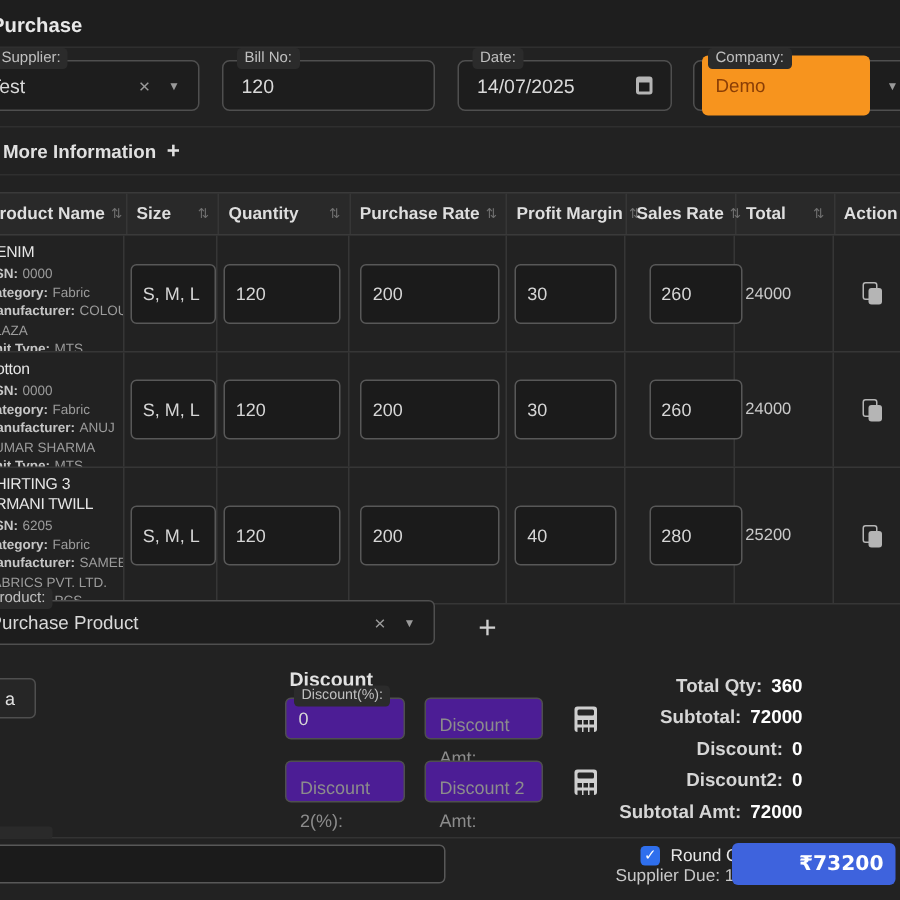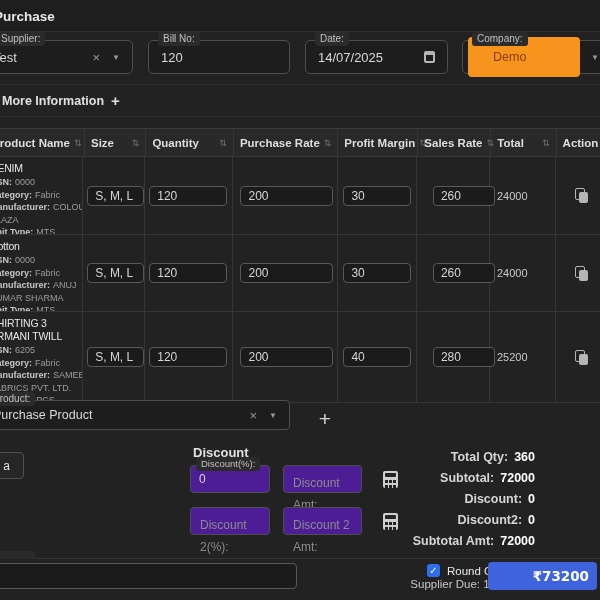--- a/index.html
+++ b/index.html
@@ -12,21 +12,21 @@
   
   .field{position:absolute;height:34px;background:#1d1d1d;border:1px solid #4f4f4f;border-radius:5px;
     box-sizing:border-box;display:flex;align-items:center;top:40px;}
   .legend{position:absolute;top:-9px;left:9px;background:#2b2b2b;padding:1px 5px;font-size:10px;
     color:#c0c0c0;border-radius:3px;line-height:12px;white-space:nowrap;}
   .fval{font-size:13px;color:#d9d9d9;white-space:nowrap;}
   .xicon{color:#9a9a9a;font-size:13px;line-height:13px;cursor:pointer;}
   .caret{color:#9a9a9a;font-size:8px;margin-left:12px;margin-right:12px;cursor:pointer;}
   .calicon{width:11px;height:12px;background:#b5b5b5;border-radius:2px;position:relative;}
   .calicon .inner{position:absolute;left:2px;top:4px;right:2px;bottom:2px;background:#1d1d1d;}
-  .pill{height:40px;border-radius:4px;display:flex;align-items:center;padding-left:25px;box-sizing:border-box;text-align:right;}
+  .pill{height:40px;border-radius:4px;display:flex;align-items:center;padding-left:9px;box-sizing:border-box;text-align:right;}
 
   .more-info{position:absolute;left:2px;top:92px;font-size:12.5px;font-weight:bold;color:#e0e0e0;display:flex;align-items:center;}
   .plus-sm{font-weight:900;font-size:15px;margin-left:7px;color:#e0e0e0;}
 
   
   .table{position:absolute;left:-10px;top:128px;width:620px;}
   .thead{display:flex;height:27px;background:#292929;border-top:1px solid #3a3a3a;border-bottom:1px solid #3a3a3a;}
   .trow{display:flex;border-bottom:1px solid #363636;background:transparent;}
   .tc{border-right:1px solid #363636;box-sizing:border-box;display:flex;align-items:center;}
   .c0{width:95px;} .c1{width:63px;} .c2{width:90px;} .c3{width:107px;}
@@ -35,21 +35,21 @@
   .th .thl{font-size:11.5px;font-weight:bold;color:#dedede;white-space:nowrap;}
   .th.c0{padding-left:2px;}
   .sort{font-size:9px;color:#6f6f6f;margin-left:4px;}
   .h0{height:77px;} .h1{height:76px;} .h2{height:90px;}
   .pcell{display:block !important;padding:5px 1px 0 0;overflow:hidden;}
   .pname{font-size:10.5px;letter-spacing:-0.2px;color:#e6e6e6;line-height:13px;margin-bottom:1px;width:96px;}
   .pline{font-size:9px;line-height:12.5px;width:95px;}
   .plab{font-weight:bold;color:#c6c6c6;margin-right:3px;}
   .pval{color:#9c9c9c;}
   input{background:#1b1b1b;border:1px solid #585858;border-radius:4px;color:#d6d6d6;font-size:12px;
-    padding:0 7px;height:20px;box-sizing:border-box;font-family:inherit;outline:none;}
+    padding:0 7px;height:40px;box-sizing:border-box;font-family:inherit;outline:none;}
   .in-size{width:57px;margin-left:4px;} .in-qty{width:78px;margin-left:4px;}
   .in-rate{width:93px;margin-left:7px;} .in-margin{width:68px;margin-left:5px;} .in-sales{width:62px;margin-left:16px;}
   .totaltxt{font-size:11px;color:#c9c9c9;padding-left:7px;}
   .tc.c7{justify-content:flex-end;padding-right:22px;}
   .copyicon{position:relative;width:13px;height:15px;cursor:pointer;}
   .copyicon .back{position:absolute;left:0;top:0;width:8px;height:10px;border:1.5px solid #b5b5b5;border-radius:2px;}
   .copyicon .front{position:absolute;left:4px;top:4px;width:9px;height:11px;background:#b5b5b5;border-radius:2px;}
 
   
   .select-box{position:absolute;left:-22px;top:400px;width:312px;height:30px;background:#1d1d1d;

